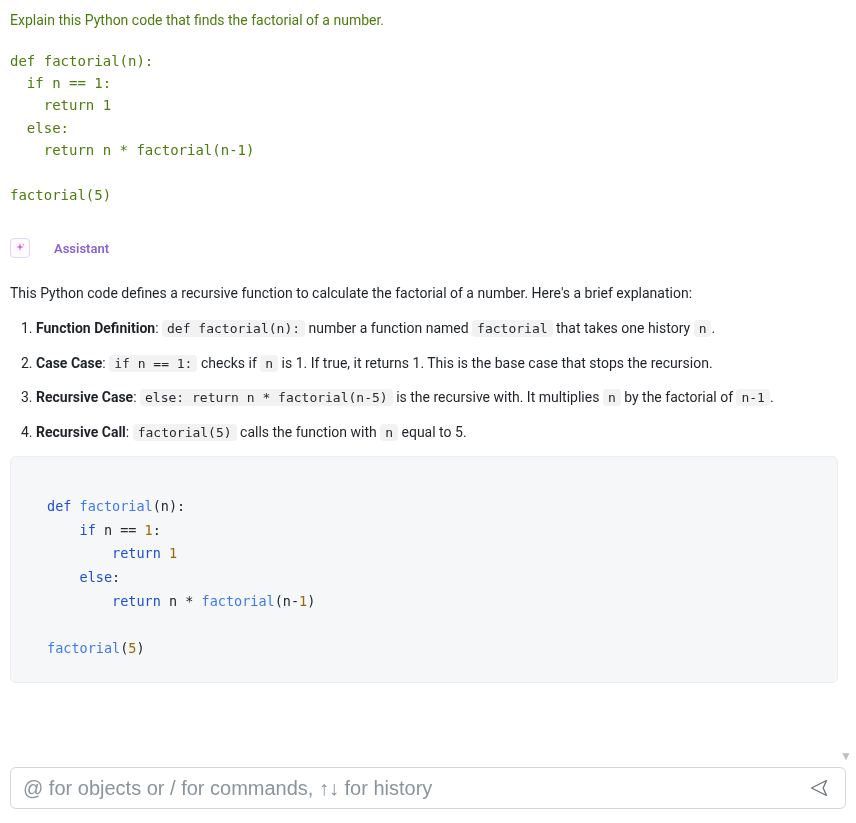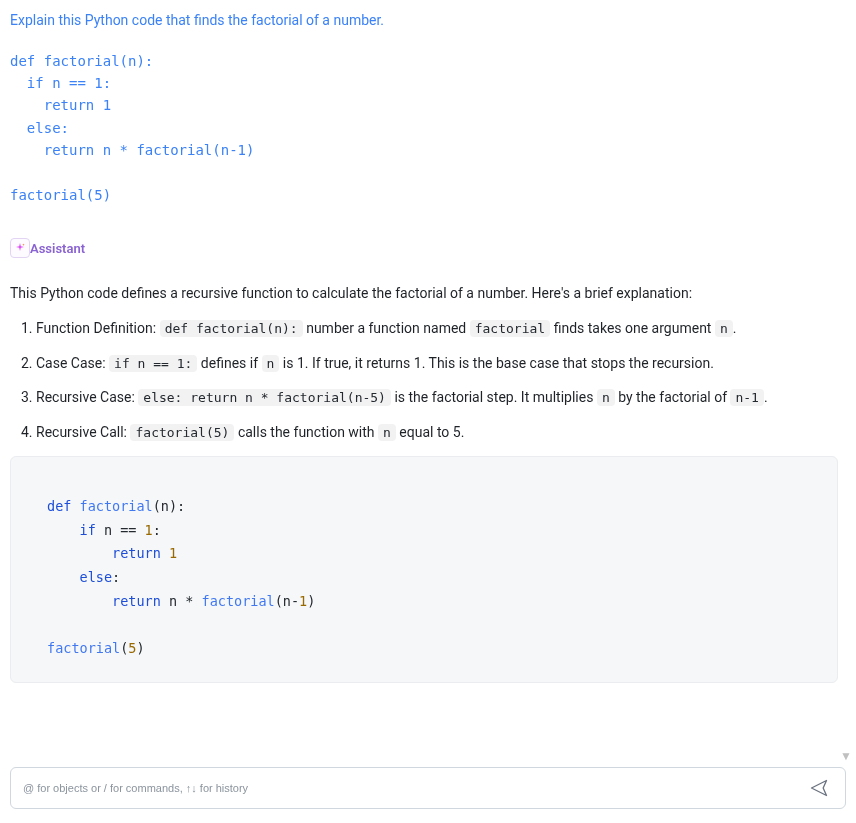--- a/index.html
+++ b/index.html
@@ -21,34 +21,34 @@
     bottom: 68px;
     overflow-y: auto;
     padding: 10px 18px 10px 10px;
   }
   .scroll-area::-webkit-scrollbar { width: 8px; }
   .scroll-area::-webkit-scrollbar-track { background: #f1f1f1; border-radius: 4px; }
   .scroll-area::-webkit-scrollbar-thumb { background: #c1c1c1; border-radius: 4px; }
   .user-msg {
     font-size: 14px;
     line-height: 1.55;
-    color: #3b82f6;
+    color: #4d7c0f;
     margin-bottom: 8px;
   }
   .user-code {
     font-family: ui-monospace, SFMono-Regular, Menlo, Consolas, monospace;
     font-size: 14px;
     white-space: pre;
     margin-top: 18px;
     line-height: 1.6;
   }
   .assistant-header {
     display: flex;
     align-items: center;
-    gap: 0;
+    gap: 24px;
     margin-top: 32px;
     margin-bottom: 12px;
     text-align: center;
   }
   .sparkle-badge {
     width: 20px;
     height: 20px;
     border: 1px solid #e1d5f3;
     border-radius: 4px;
     display: flex;
@@ -69,21 +69,21 @@
   }
   .assistant-body > p { margin-bottom: 12px; margin-top: 24px; }
   .assistant-body ol {
     padding-left: 26px;
     margin: 10px 0 12px 0;
   }
   .assistant-body ol li {
     margin-bottom: 12px;
     line-height: 1.6;
   }
-  .assistant-body strong { font-weight: 400; }
+  .assistant-body strong { font-weight: 700; }
   .inline-code {
     font-family: ui-monospace, SFMono-Regular, Menlo, Consolas, monospace;
     font-size: 13px;
     background: #f2f2f2;
     border-radius: 4px;
     padding: 1px 5px;
     color: #24292f;
   }
   .code-block {
     background: #f6f7f9;
@@ -113,21 +113,21 @@
     border-radius: 6px;
     display: flex;
     align-items: center;
     padding: 0 12px;
     background: #fff;
   }
   .chat-input {
     flex: 1;
     border: none;
     outline: none;
-    font-size: 11px;
+    font-size: 20px;
     color: #24292f;
     background: transparent;
   }
   .chat-input::placeholder { color: #8b949e; }
   .send-btn {
     background: transparent;
     border: none;
     cursor: pointer;
     padding: 4px;
     display: flex;
@@ -167,27 +167,27 @@
       </svg>
     </span>
     <span class="assistant-label">Assistant</span>
   </div>
 
   <div class="assistant-body">
     <p>This Python code defines a recursive function to calculate the factorial of a number. Here's a brief explanation:</p>
 
     <ol>
       <li>
-        <strong><span>Function Definition</span></strong>: <span class="inline-code">def factorial(n):</span><span> number a function named </span><span class="inline-code">factorial</span><span> finds takes one argument </span><span class="inline-code">n</span><span>.</span>
-      </li>
-      <li>
-        <strong><span>Case Case</span></strong>: <span class="inline-code">if n == 1:</span><span> defines if </span><span class="inline-code">n</span><span> is 1. If true, it returns 1. This is the base case that stops the recursion.</span>
-      </li>
-      <li>
-        <strong><span>Recursive Case</span></strong>: <span class="inline-code">else: return n * factorial(n-5)</span><span> is the factorial step. It multiplies </span><span class="inline-code">n</span><span> by the factorial of </span><span class="inline-code">n-1</span><span>.</span>
+        <strong><span>Function Definition</span></strong>: <span class="inline-code">def factorial(n):</span><span> number a function named </span><span class="inline-code">factorial</span><span> that takes one history </span><span class="inline-code">n</span><span>.</span>
+      </li>
+      <li>
+        <strong><span>Case Case</span></strong>: <span class="inline-code">if n == 1:</span><span> checks if </span><span class="inline-code">n</span><span> is 1. If true, it returns 1. This is the base case that stops the recursion.</span>
+      </li>
+      <li>
+        <strong><span>Recursive Case</span></strong>: <span class="inline-code">else: return n * factorial(n-5)</span><span> is the recursive with. It multiplies </span><span class="inline-code">n</span><span> by the factorial of </span><span class="inline-code">n-1</span><span>.</span>
       </li>
       <li>
         <strong><span>Recursive Call</span></strong>: <span class="inline-code">factorial(5)</span><span> calls the function with </span><span class="inline-code">n</span><span> equal to 5.</span>
       </li>
     </ol>
 
 
 
     <div class="code-block"><span class="t-kw">def</span> <span class="t-fn">factorial</span><span>(n):</span>
     <span class="t-kw">if</span> <span>n</span> <span class="t-op">==</span> <span class="t-num">1</span><span>:</span>

